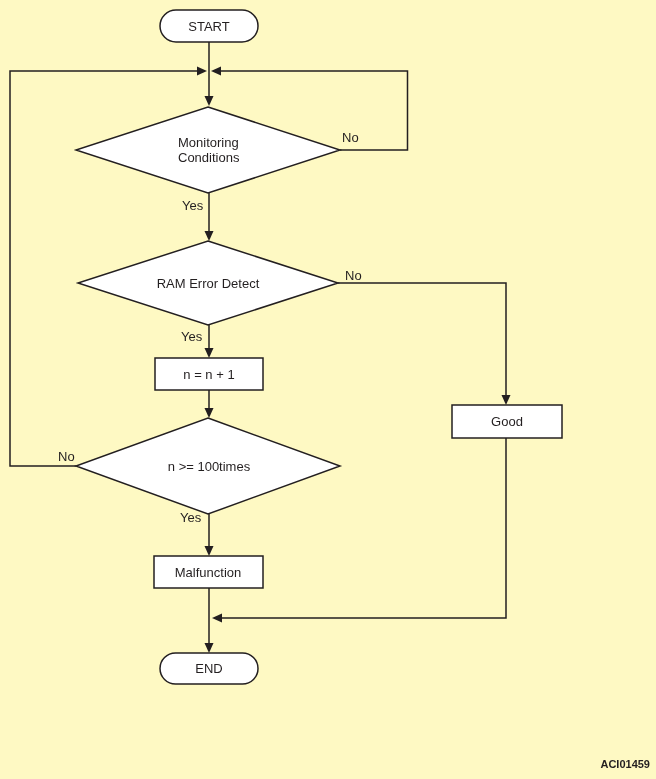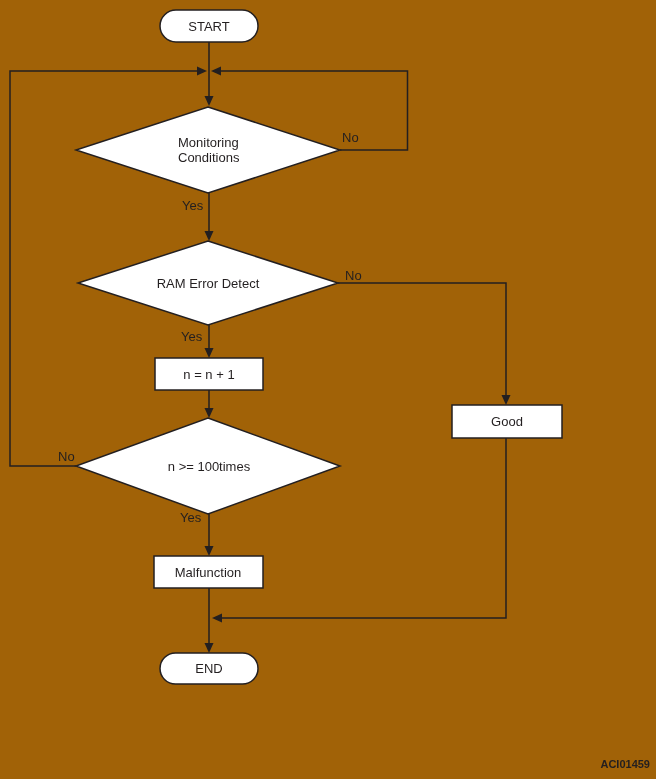--- a/index.html
+++ b/index.html
@@ -4,21 +4,21 @@
 <style>
   html, body {
     margin: 0;
     padding: 0;
     background: #ffffff;
   }
   .canvas {
     position: relative;
     width: 656px;
     height: 779px;
-    background: #a16207;
+    background: #fef9c3;
     font-family: "Liberation Sans", sans-serif;
   }
   svg {
     display: block;
   }
   .edge {
     fill: none;
     stroke: #231f20;
     stroke-width: 1.5;
   }

